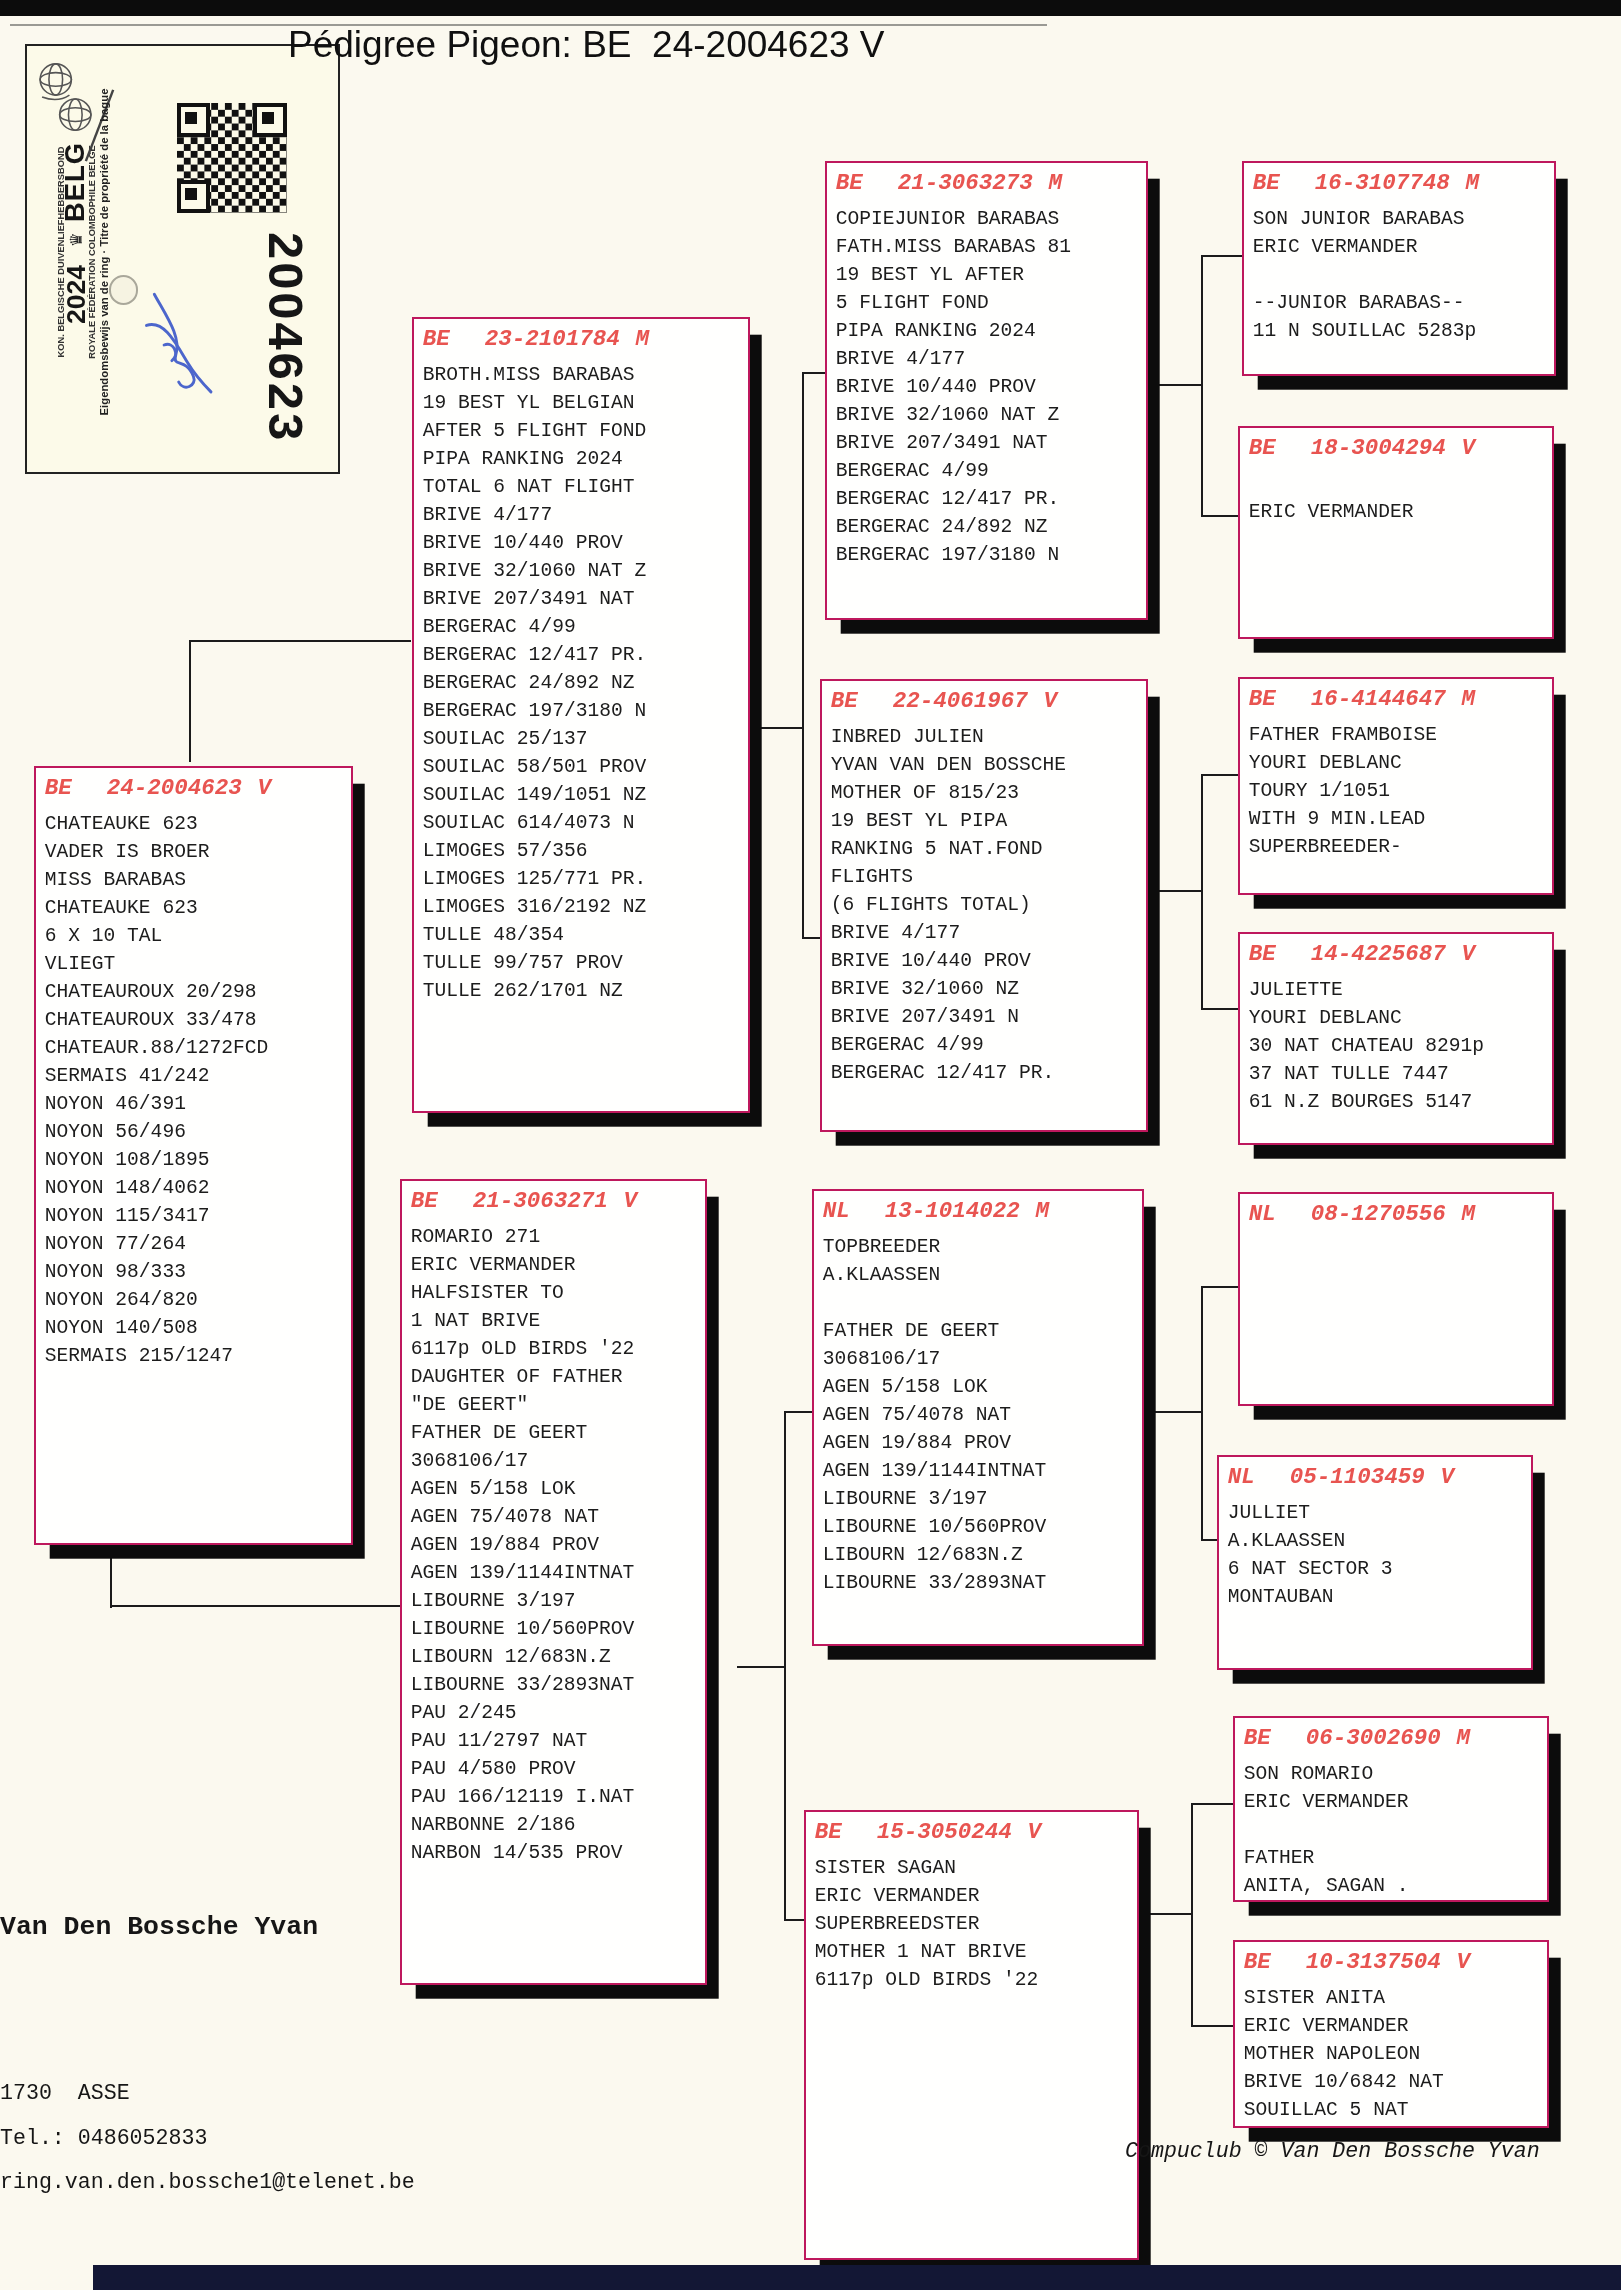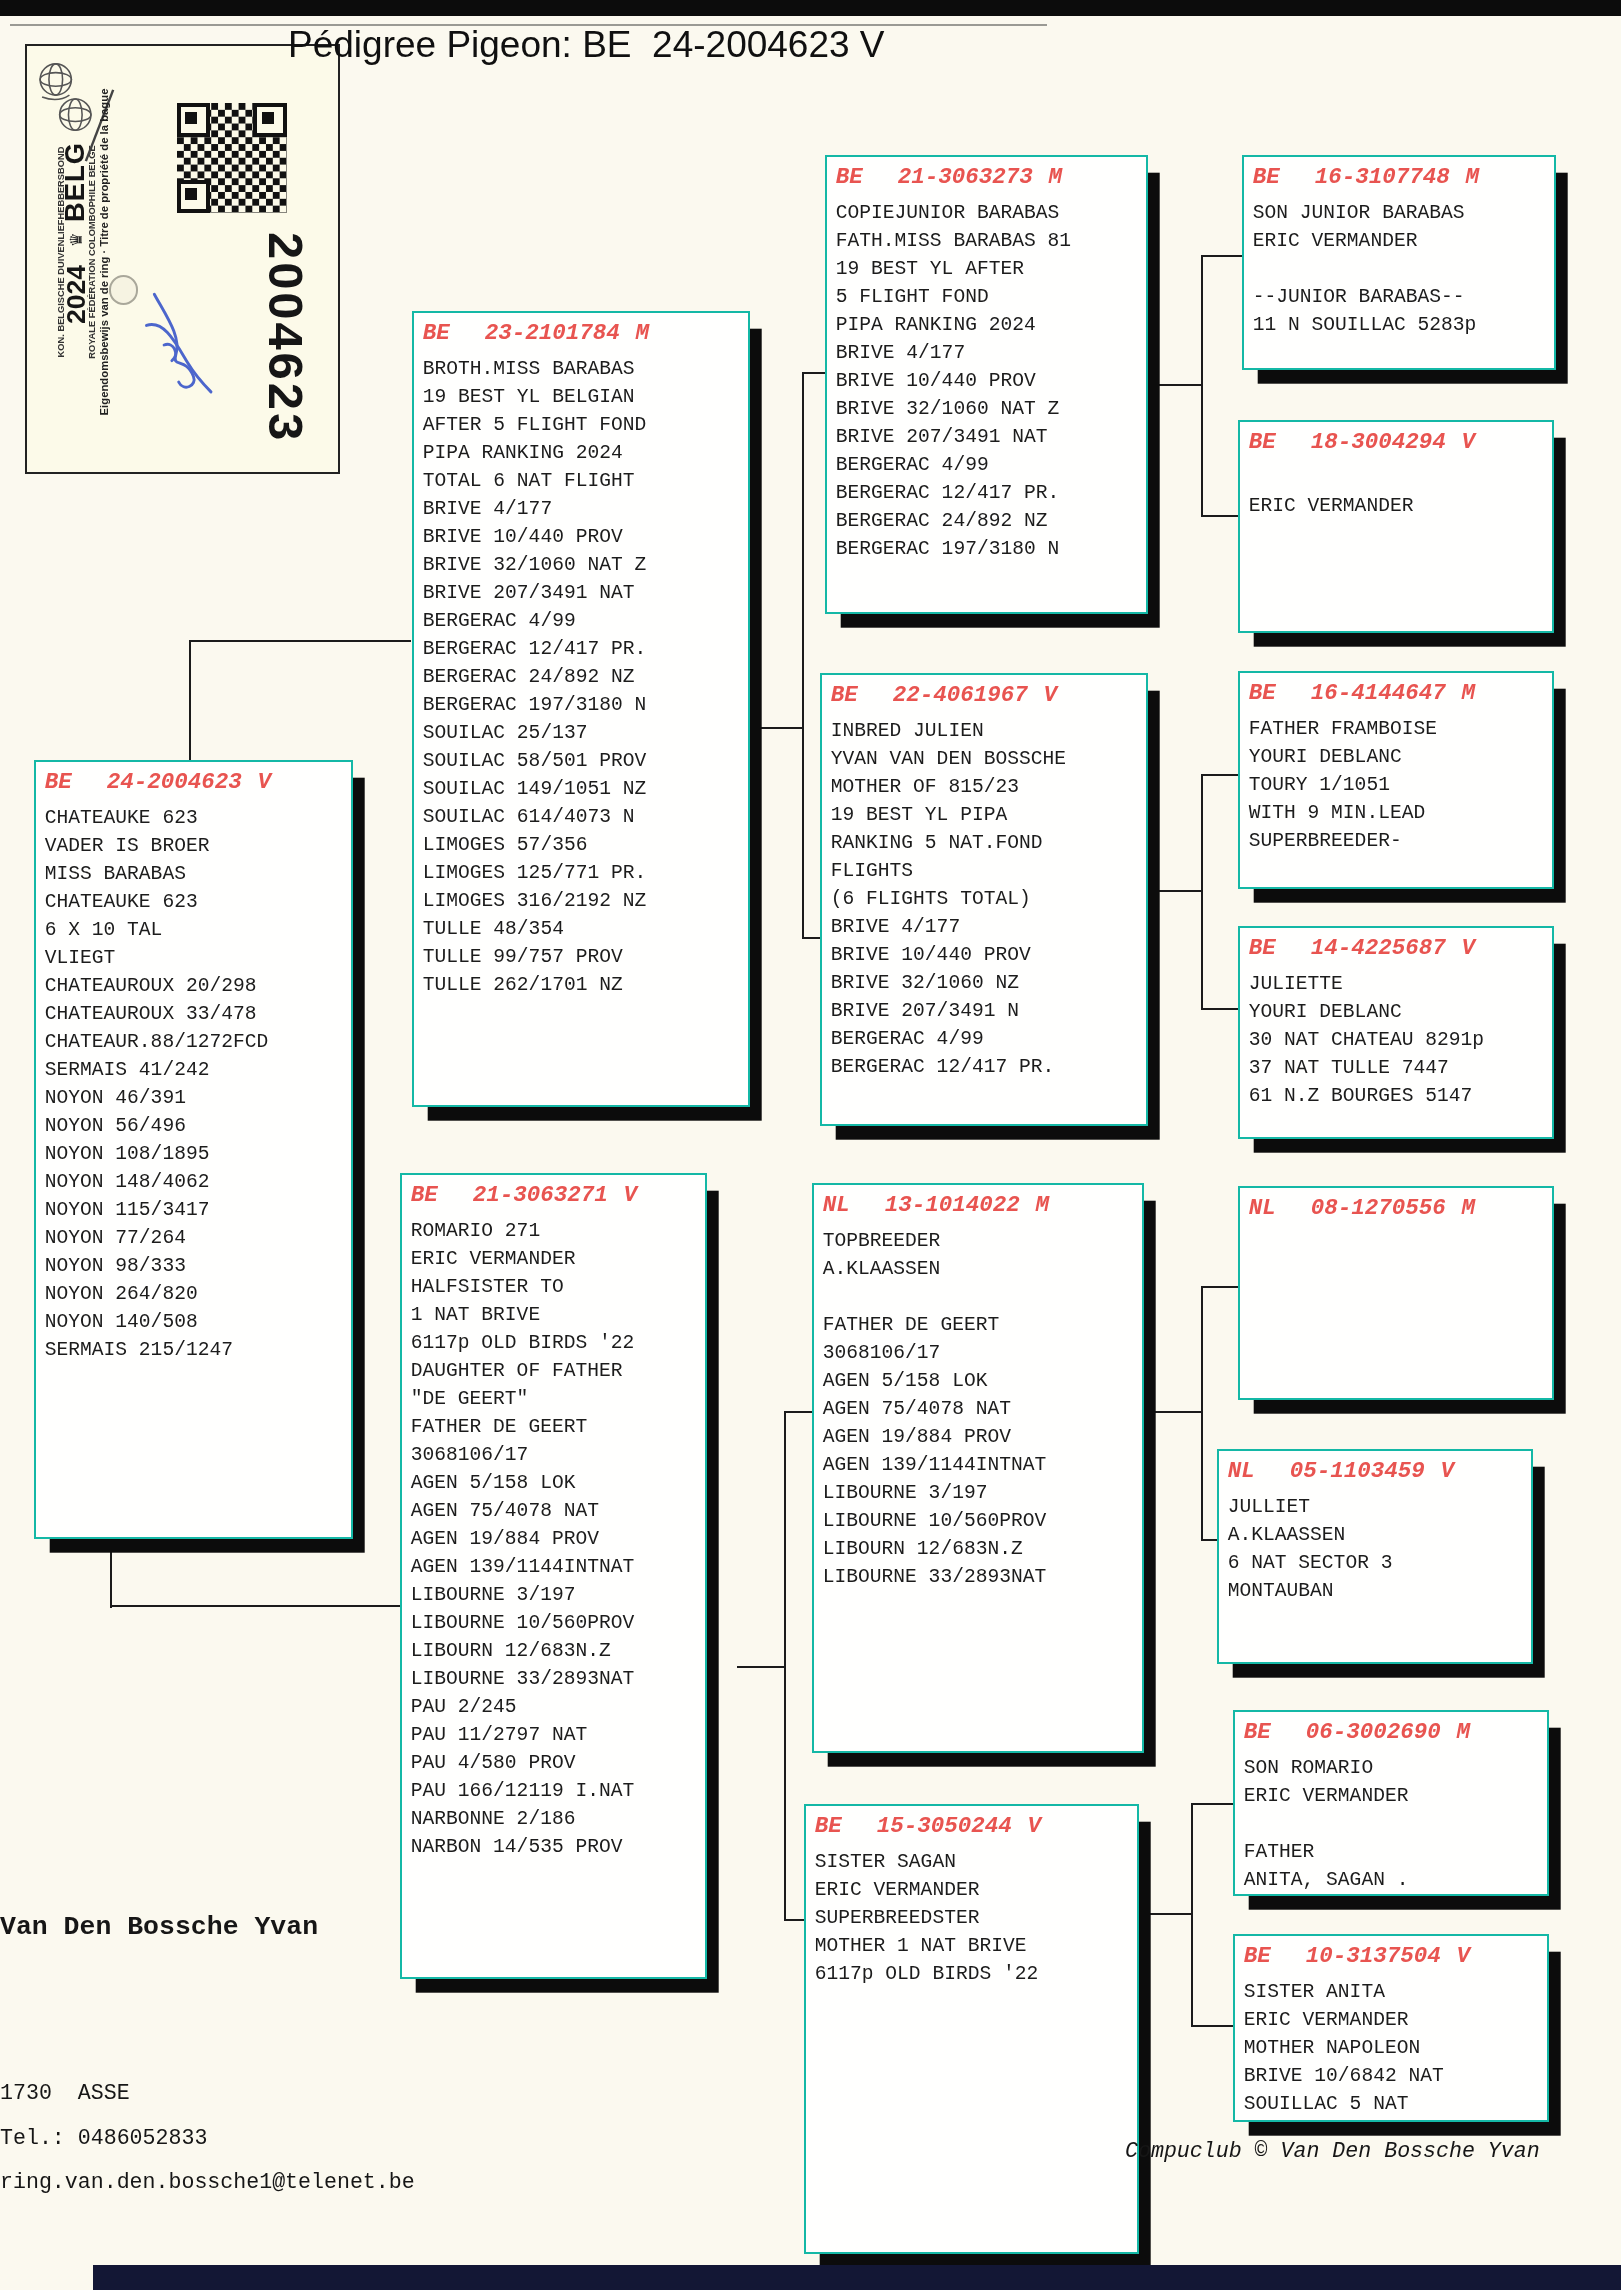--- a/index.html
+++ b/index.html
@@ -38,33 +38,33 @@
 
   .sig{position:absolute;left:125px;top:286px;}
   .pen-dash{position:absolute;left:199px;top:941px;width:15.7px;height:2.9px;background:#3b3b46;
       transform:rotate(8deg);}
 
   
   .title{position:absolute;left:288px;top:24px;font-family:"Liberation Sans",sans-serif;
          font-size:37px;color:#101010;white-space:pre;}
 
   
-  .pbox{position:absolute;background:#fffffe;border:2px solid #14b8a6;
-        box-shadow:13.7px 15.7px 0 -2px #0c0c0c;padding:4.9px 8.8px;box-sizing:border-box;}
+  .pbox{position:absolute;background:#fffffe;border:2px solid #be185d;
+        box-shadow:13.7px 15.7px 0 -2px #0c0c0c;padding:4.9px 8.8px;box-sizing:border-box;margin-top:6px;}
   .phead{font-style:italic;font-weight:bold;font-size:22.5px;color:#e85450;white-space:pre;
          margin-bottom:8.8px;margin-top:2px;}
   .phead .pn{margin-left:35px;} .phead .ps{margin-left:15.7px;}
   .ln{font-size:19.6px;line-height:28px;white-space:pre;color:#1c1c1c;}
 
   .b0{left:34px;top:760px;width:319px;height:779px;}
   .b1{left:412px;top:311px;width:338px;height:796px;}
   .b2{left:400px;top:1173px;width:307px;height:806px;}
   .b3{left:825px;top:155px;width:323px;height:459px;}
   .b4{left:820px;top:673px;width:328px;height:453px;}
-  .b5{left:812px;top:1183px;width:332px;height:570px;}
+  .b5{left:812px;top:1183px;width:332px;height:457px;}
   .b6{left:804px;top:1804px;width:335px;height:450px;}
   .b7{left:1242px;top:155px;width:314px;height:215px;}
   .b8{left:1238px;top:420px;width:316px;height:213px;}
   .b9{left:1238px;top:671px;width:316px;height:218px;}
   .b10{left:1238px;top:926px;width:316px;height:213px;}
   .b11{left:1238px;top:1186px;width:316px;height:214px;}
   .b12{left:1217px;top:1449px;width:316px;height:215px;}
   .b13{left:1233px;top:1710px;width:316px;height:186px;}
   .b14{left:1233px;top:1934px;width:316px;height:188px;}
 

